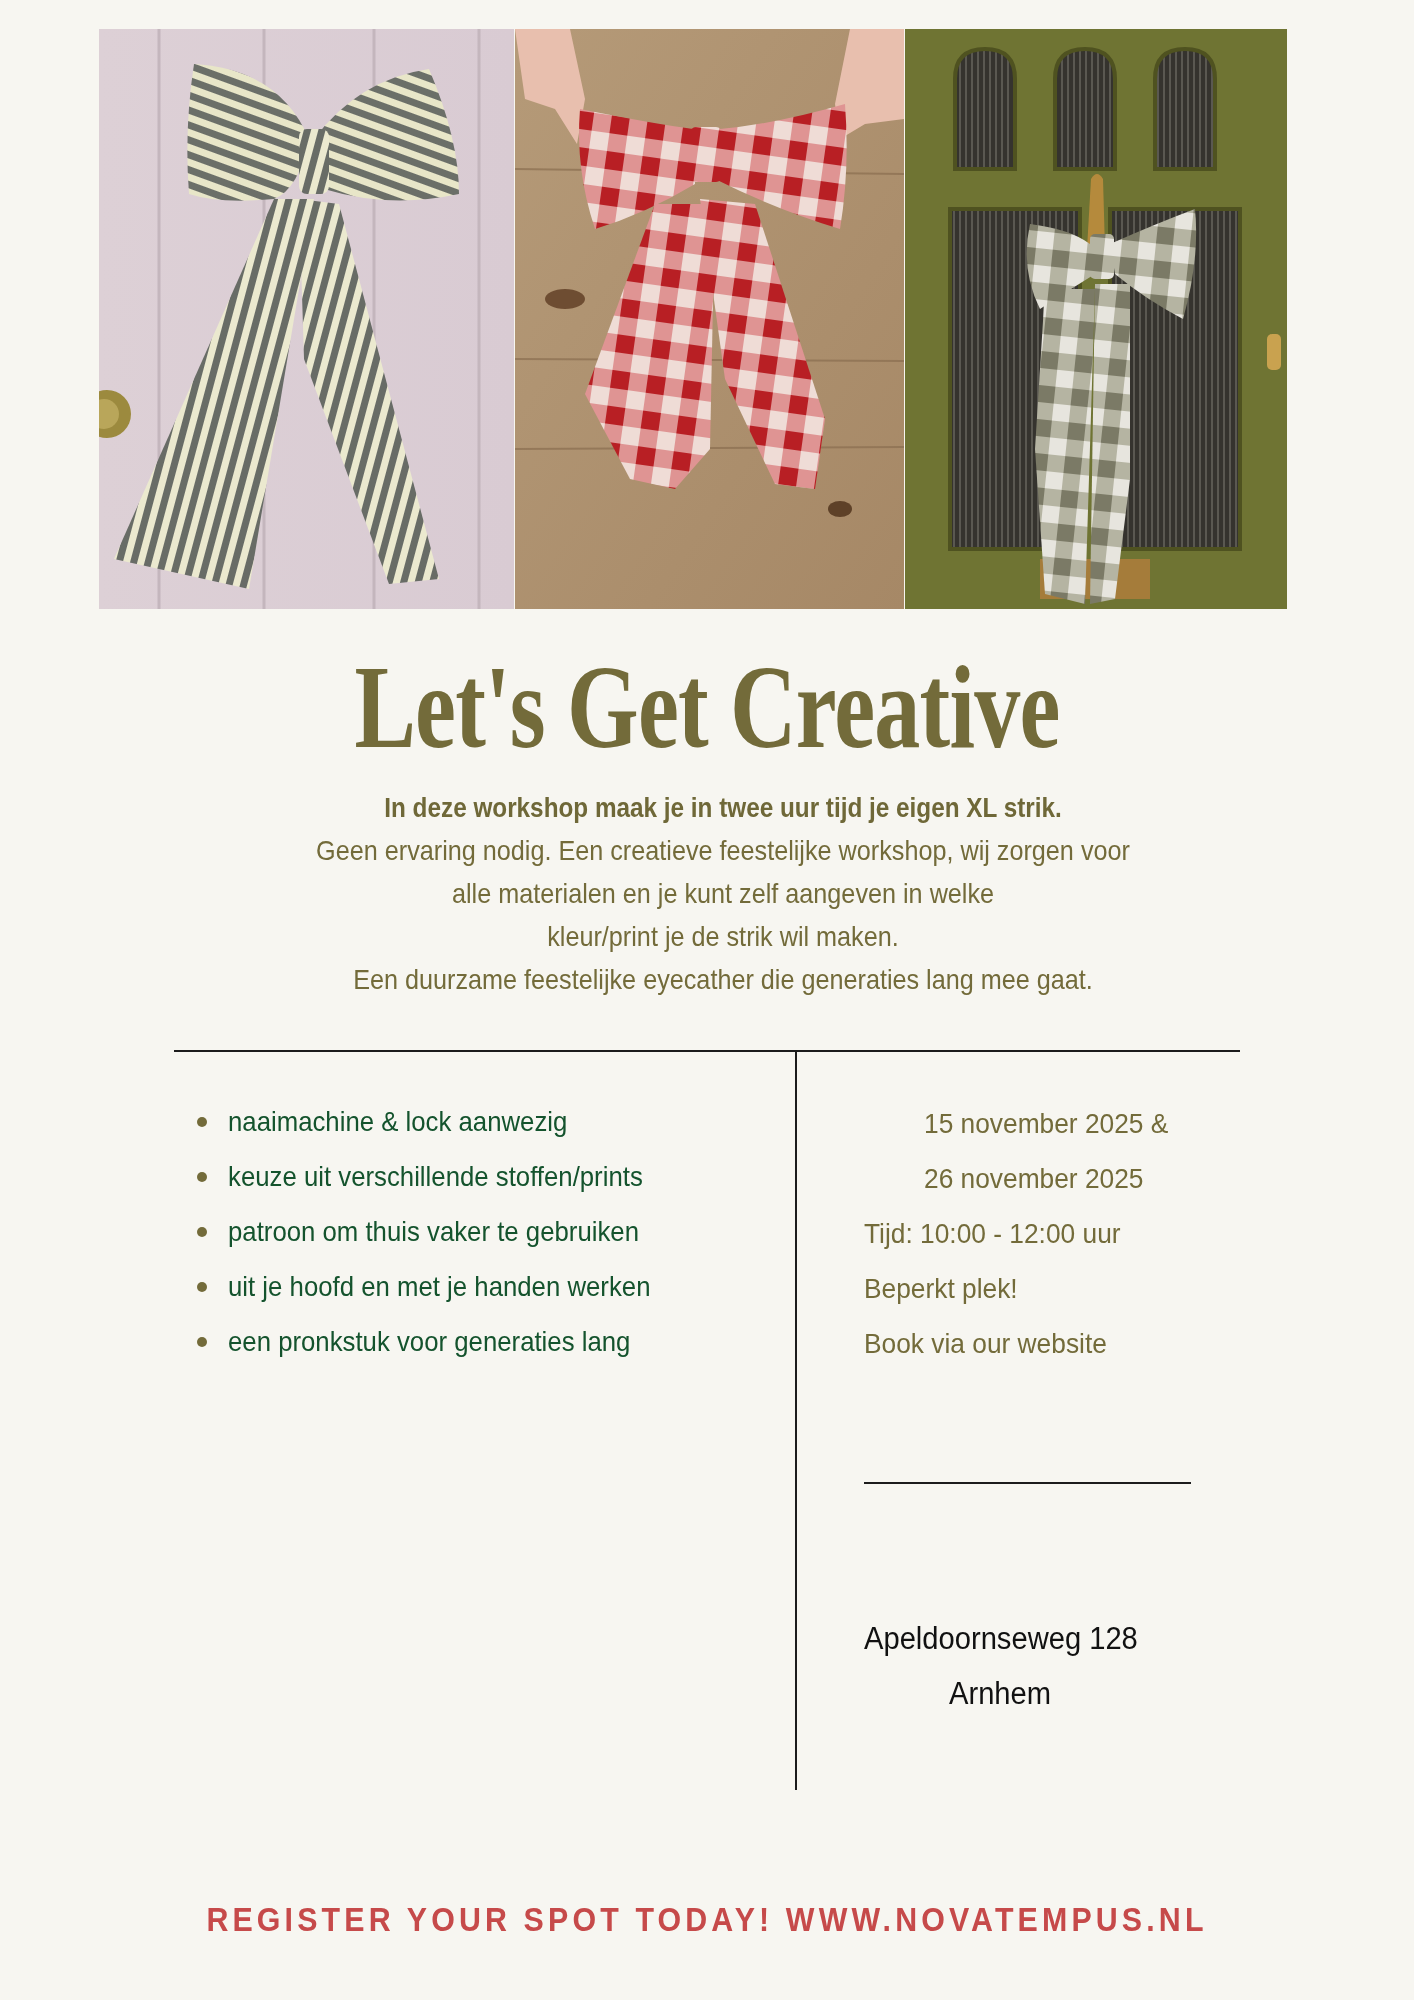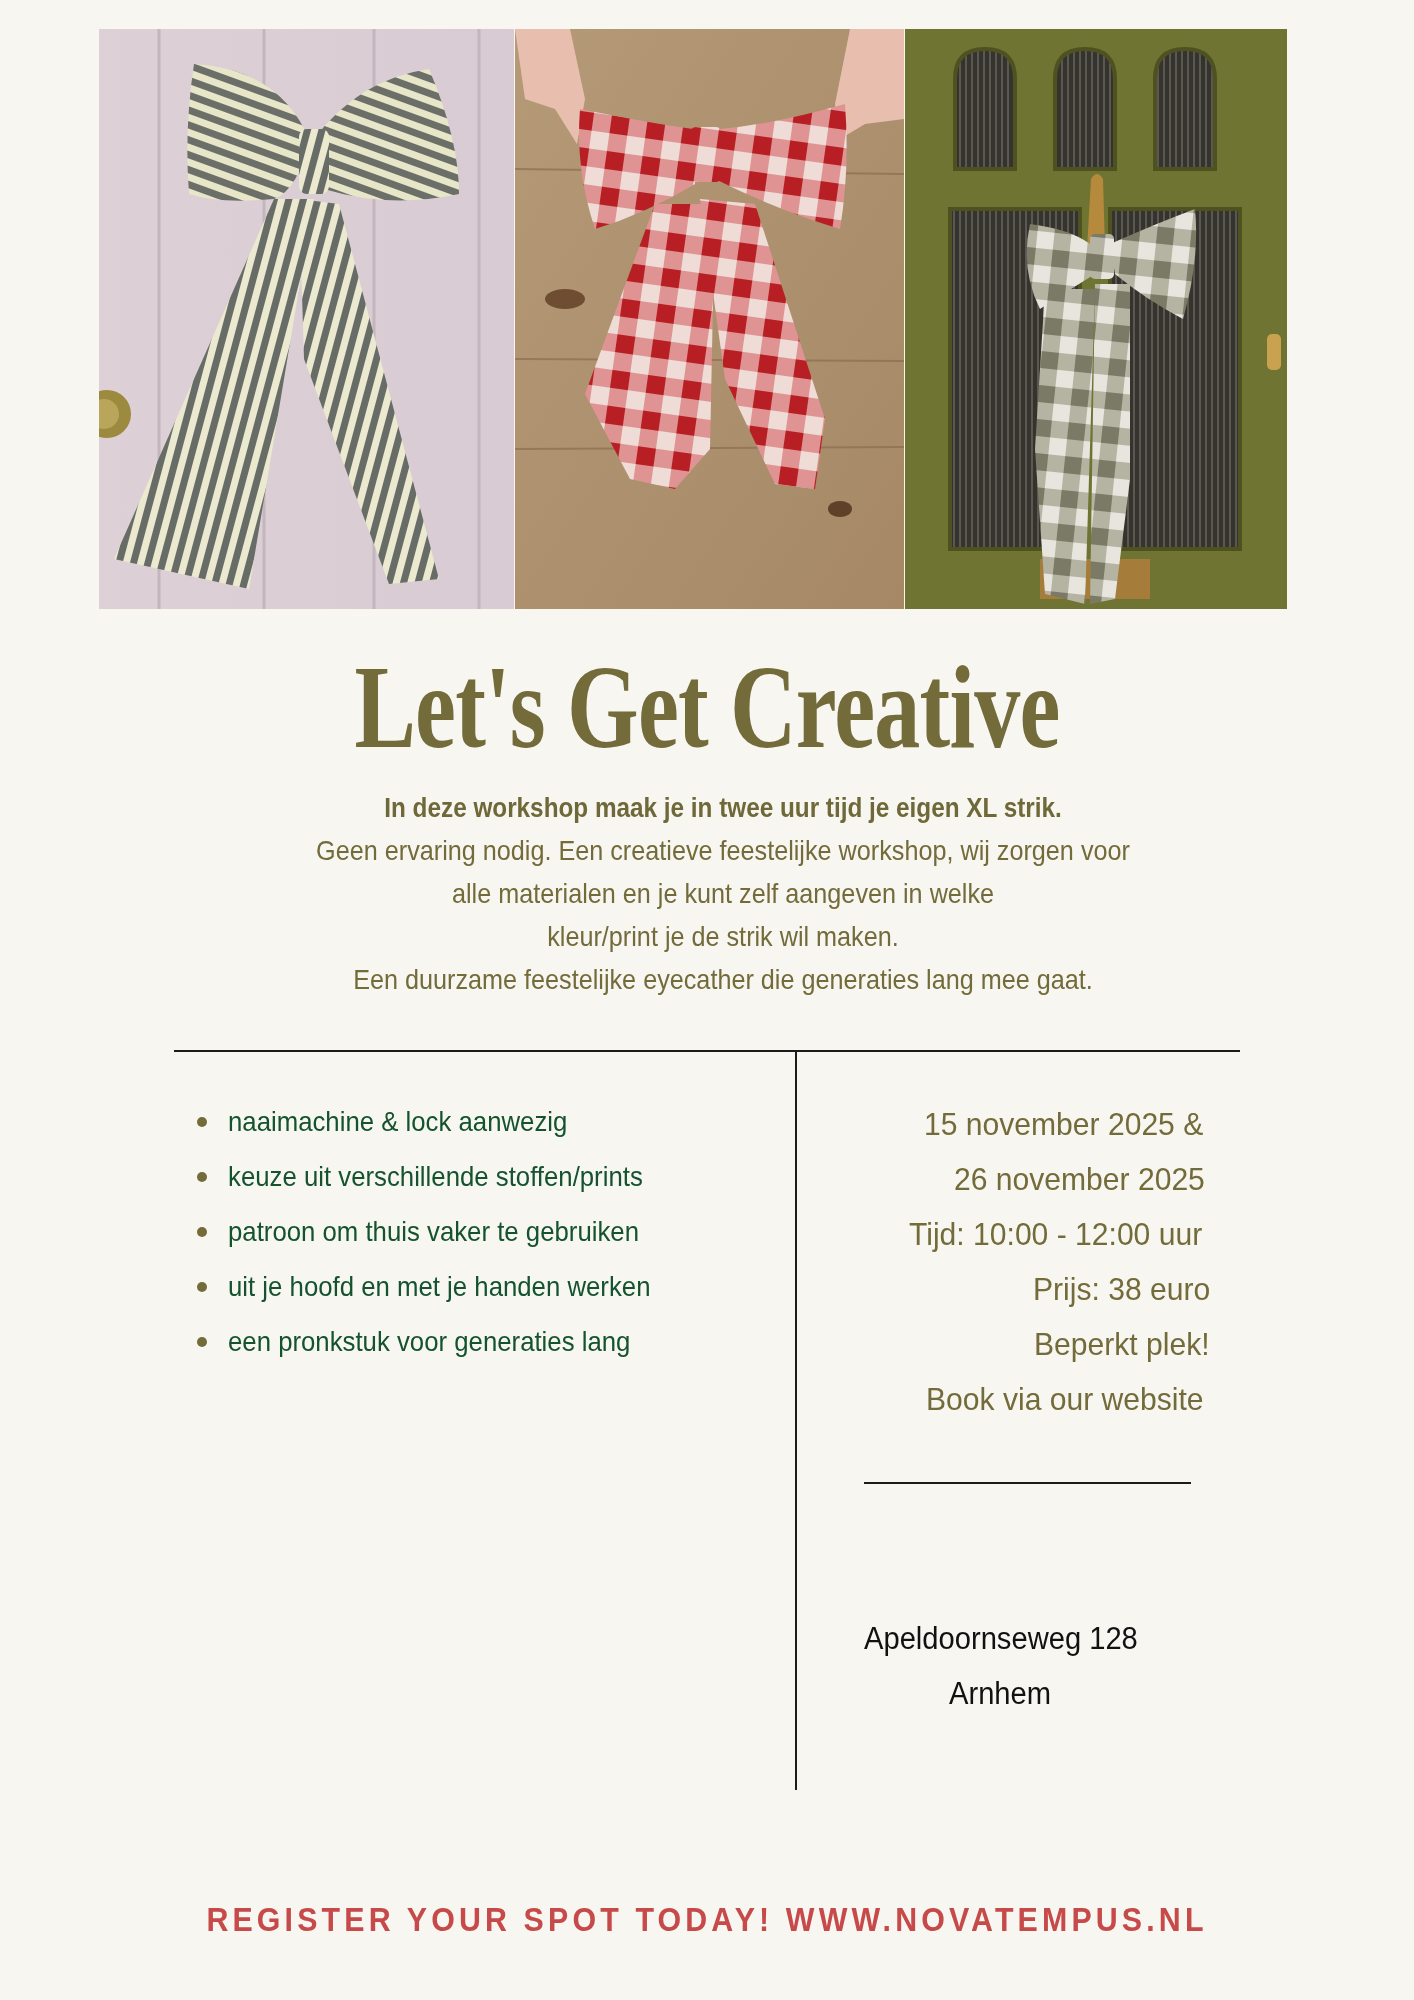--- a/index.html
+++ b/index.html
@@ -34,21 +34,21 @@
     .hr-main { position: absolute; left: 174px; top: 1050px; width: 1066px; height: 2px; background: #1c1c1c; }
     .vr-main { position: absolute; left: 795px; top: 1052px; width: 2px; height: 738px; background: #1c1c1c; }
     .hr-small { position: absolute; left: 864px; top: 1482px; width: 327px; height: 2px; background: #1c1c1c; }
 
     .features { position: absolute; left: 195px; top: 1100px; list-style: none; }
     .features li { position: relative; height: 55px; font-size: 28px; line-height: 44px; padding-left: 33px; color: #14532d; white-space: nowrap; }
     .features li .bullet { position: absolute; left: 2px; top: 17px; width: 10px; height: 10px; border-radius: 50%; background: #736b3a; }
     .features li .txt { display: inline-block; transform: scaleX(0.92); transform-origin: 0 50%; }
 
     .details { position: absolute; left: 864px; top: 1102px; }
-    .details .row { height: 55px; font-size: 32px; line-height: 44px; color: #736b3a; white-space: nowrap; text-align: right; }
+    .details .row { height: 55px; font-size: 28px; line-height: 44px; color: #736b3a; white-space: nowrap; }
     .details .row span { display: inline-block; transform: scaleX(0.94); transform-origin: 0 50%; }
     .details .indent { padding-left: 60px; }
 
     .address { position: absolute; left: 864px; top: 1617px; color: #111; font-size: 31px; }
     .address .street { height: 55px; line-height: 44px; white-space: nowrap; }
     .address .city { height: 44px; line-height: 44px; padding-left: 85px; }
     .address span { display: inline-block; transform: scaleX(0.94); transform-origin: 0 50%; }
 
     .cta {
       position: absolute; left: 0; width: 1414px; top: 1898px;
@@ -192,21 +192,20 @@
   <li><span class="bullet"></span><span class="txt">keuze uit verschillende stoffen/prints</span></li>
   <li><span class="bullet"></span><span class="txt">patroon om thuis vaker te gebruiken</span></li>
   <li><span class="bullet"></span><span class="txt">uit je hoofd en met je handen werken</span></li>
   <li><span class="bullet"></span><span class="txt">een pronkstuk voor generaties lang</span></li>
 </ul>
 
 <div class="details">
   <div class="row indent"><span>15 november 2025 &amp;</span></div>
   <div class="row indent"><span>26 november 2025</span></div>
   <div class="row"><span>Tijd: 10:00 - 12:00 uur</span></div>
-  <div class="row"><span>Prijs:  38 euro</span></div>
   <div class="row"><span>Beperkt plek!</span></div>
   <div class="row"><span>Book via our website</span></div>
 </div>
 
 <div class="hr-small"></div>
 
 <div class="address">
   <div class="street"><span>Apeldoornseweg 128</span></div>
   <div class="city"><span>Arnhem</span></div>
 </div>

